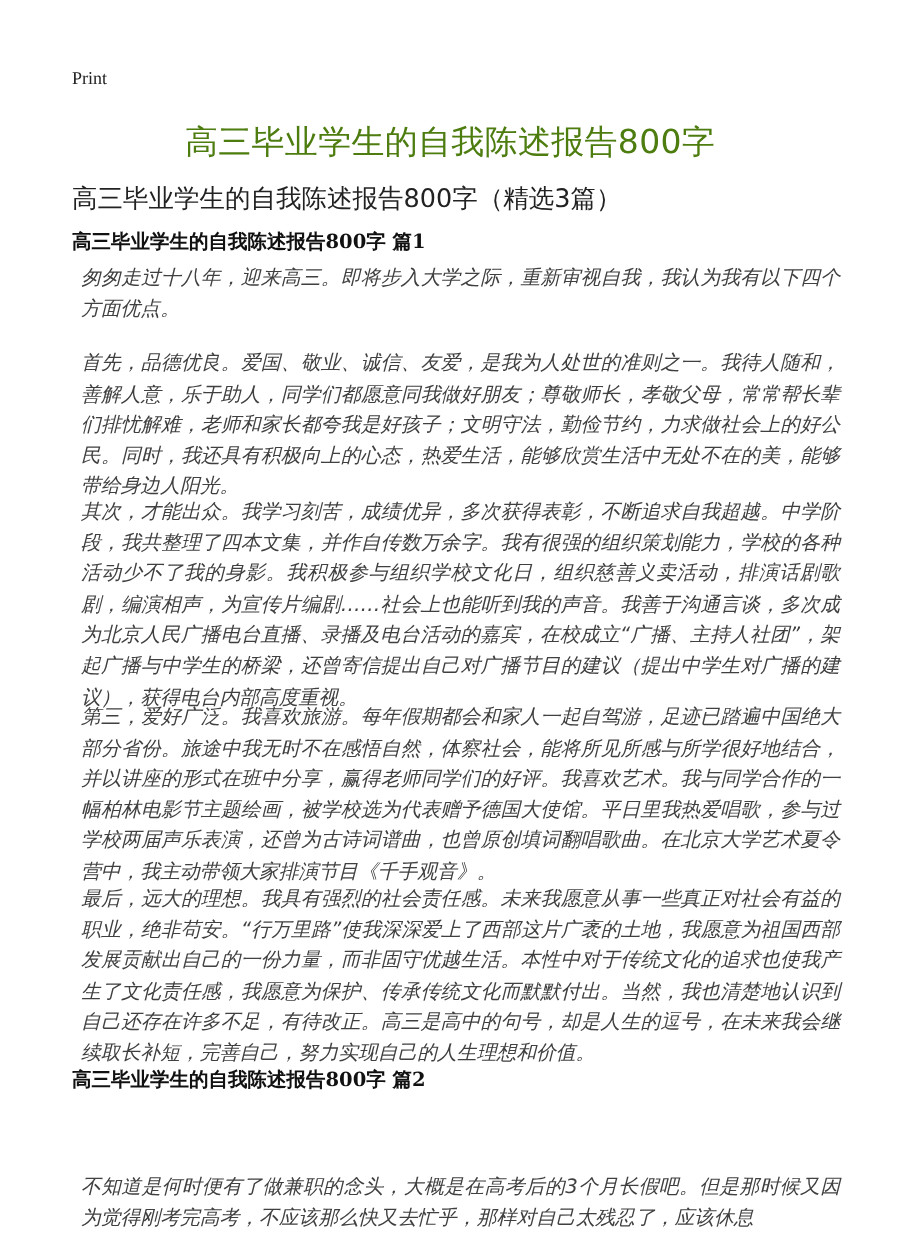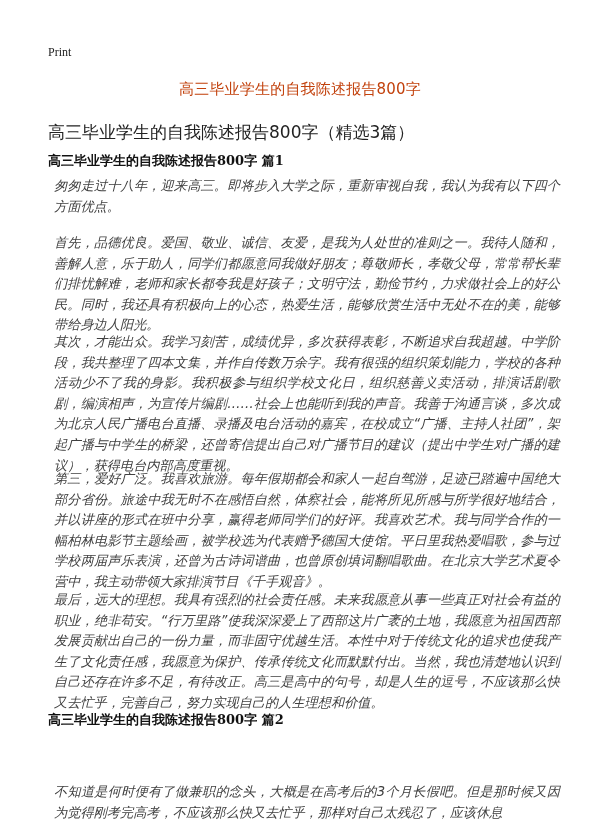--- a/index.html
+++ b/index.html
@@ -7,22 +7,22 @@
       width: 600px; height: 828px; overflow: hidden; position: relative;
       font-family: "DejaVu Sans", sans-serif; color: #111111;
     }
     .page { position: absolute; left: 0; top: 0; width: 484px; height: 828px; }
     .print-label {
       position: absolute; left: 48px; top: 45px;
       font-family: "Liberation Serif", serif; font-size: 12px; color: #222;
     }
     .doc-title {
       position: absolute; left: 0; width: 600px; top: 80px;
-      text-align: center; font-size: 15px; font-weight: normal; letter-spacing: 0.2px;
-      color: #c2410c;
+      text-align: center; font-size: 22px; font-weight: normal; letter-spacing: 0.2px;
+      color: #4d7c0f;
     }
     .subtitle {
       position: absolute; left: 48px; top: 121px;
       font-size: 17px; color: #222;
     }
     .section-heading {
       position: absolute; left: 48px;
       font-family: "DejaVu Serif", serif; font-size: 13px; font-weight: bold; color: #111;
     }
     .para {
@@ -45,18 +45,18 @@
   <div class="section-heading" style="top:152px">高三毕业学生的自我陈述报告800字 篇1</div>
 
   <p class="para" style="top:176px; margin:0">匆匆走过十八年，迎来高三。即将步入大学之际，重新审视自我，我认为我有以下四个方面优点。</p>
 
   <p class="para" style="top:233px; margin:0">首先，品德优良。爱国、敬业、诚信、友爱，是我为人处世的准则之一。我待人随和，善解人意，乐于助人，同学们都愿意同我做好朋友；尊敬师长，孝敬父母，常常帮长辈们排忧解难，老师和家长都夸我是好孩子；文明守法，勤俭节约，力求做社会上的好公民。同时，我还具有积极向上的心态，热爱生活，能够欣赏生活中无处不在的美，能够带给身边人阳光。</p>
 
   <p class="para" style="top:469px; margin:0">第三，爱好广泛。我喜欢旅游。每年假期都会和家人一起自驾游，足迹已踏遍中国绝大部分省份。旅途中我无时不在感悟自然，体察社会，能将所见所感与所学很好地结合，并以讲座的形式在班中分享，赢得老师同学们的好评。我喜欢艺术。我与同学合作的一幅柏林电影节主题绘画，被学校选为代表赠予德国大使馆。平日里我热爱唱歌，参与过学校两届声乐表演，还曾为古诗词谱曲，也曾原创填词翻唱歌曲。在北京大学艺术夏令营中，我主动带领大家排演节目《千手观音》。</p>
 
   <p class="para" style="top:332px; margin:0">其次，才能出众。我学习刻苦，成绩优异，多次获得表彰，不断追求自我超越。中学阶段，我共整理了四本文集，并作自传数万余字。我有很强的组织策划能力，学校的各种活动少不了我的身影。我积极参与组织学校文化日，组织慈善义卖活动，排演话剧歌剧，编演相声，为宣传片编剧……社会上也能听到我的声音。我善于沟通言谈，多次成为北京人民广播电台直播、录播及电台活动的嘉宾，在校成立“广播、主持人社团”，架起广播与中学生的桥梁，还曾寄信提出自己对广播节目的建议（提出中学生对广播的建议），获得电台内部高度重视。</p>
 
-  <p class="para" style="top:590px; margin:0">最后，远大的理想。我具有强烈的社会责任感。未来我愿意从事一些真正对社会有益的职业，绝非苟安。“行万里路”使我深深爱上了西部这片广袤的土地，我愿意为祖国西部发展贡献出自己的一份力量，而非固守优越生活。本性中对于传统文化的追求也使我产生了文化责任感，我愿意为保护、传承传统文化而默默付出。当然，我也清楚地认识到自己还存在许多不足，有待改正。高三是高中的句号，却是人生的逗号，不应该那么快又去忙乎，完善自己，努力实现自己的人生理想和价值。</p>
+  <p class="para" style="top:590px; margin:0">最后，远大的理想。我具有强烈的社会责任感。未来我愿意从事一些真正对社会有益的职业，绝非苟安。“行万里路”使我深深爱上了西部这片广袤的土地，我愿意为祖国西部发展贡献出自己的一份力量，而非固守优越生活。本性中对于传统文化的追求也使我产生了文化责任感，我愿意为保护、传承传统文化而默默付出。当然，我也清楚地认识到自己还存在许多不足，有待改正。高三是高中的句号，却是人生的逗号，在未来我会继续取长补短，完善自己，努力实现自己的人生理想和价值。</p>
 
   <div class="section-heading" style="top:711px">高三毕业学生的自我陈述报告800字 篇2</div>
 
   <p class="para" style="top:782px; margin:0">不知道是何时便有了做兼职的念头，大概是在高考后的3个月长假吧。但是那时候又因为觉得刚考完高考，不应该那么快又去忙乎，那样对自己太残忍了，应该休息</p>
 </div>
 
 </body></html>

